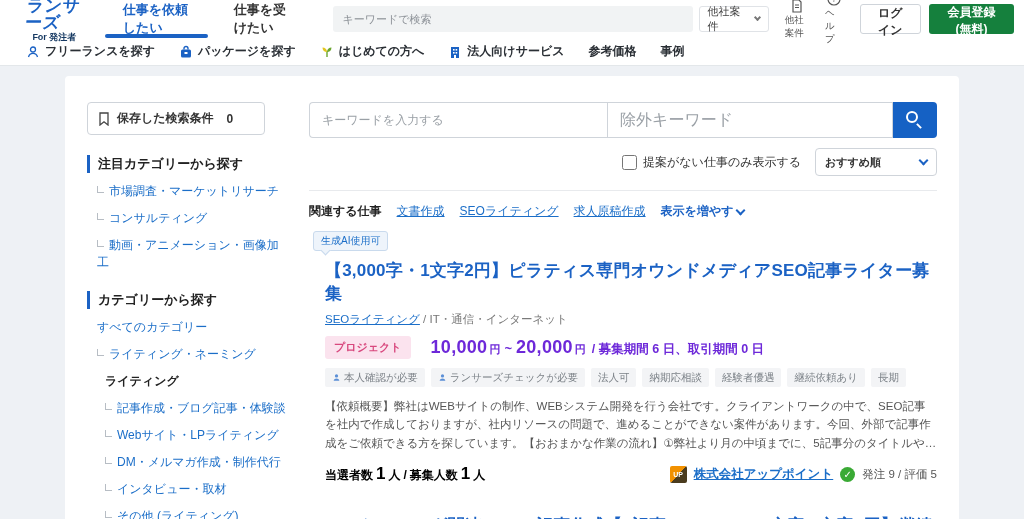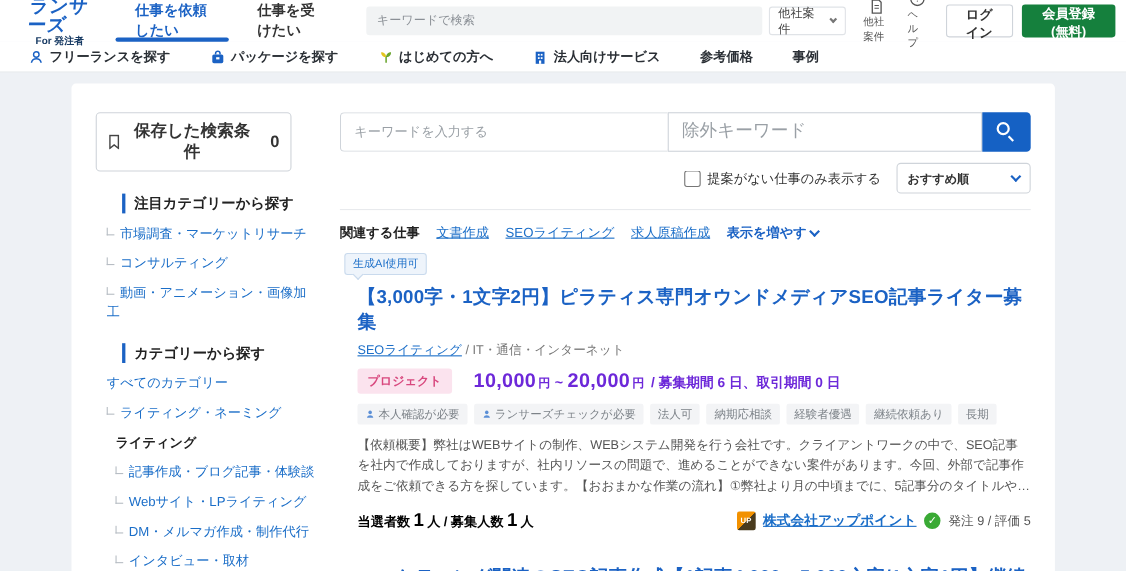--- a/index.html
+++ b/index.html
@@ -17,32 +17,32 @@
   .top-tab.active::after { content:""; position:absolute; left:4px; right:4px; bottom:0; height:4px; border-radius:3px; background:#1b62c4; }
   .hdr-search { flex:0 0 360px; height:26px; background:#f1f3f4; border:none; border-radius:3px; padding:0 10px; font-size:11px; color:#333; margin-left:18px; outline:none; }
   .hdr-search::placeholder { color:#8b9096; }
   .hdr-select { display:flex; align-items:center; justify-content:space-between; width:100px; height:26px; border:1px solid #e0e3e7; background:#fff; border-radius:3px; margin-left:6px; padding:0 8px; font-size:11px; color:#444; cursor:pointer; }
   .icon-stack { display:flex; flex-direction:column; align-items:center; margin-left:16px; cursor:pointer; }
   .icon-stack .lbl { font-size:9.5px; color:#555; margin-top:1px; }
   .login-btn { margin-left:16px; height:30px; padding:0 14px; background:#fff; border:1px solid #cfd4da; border-radius:3px; font-size:12px; font-weight:bold; color:#333; cursor:pointer; }
   .signup-btn { margin-left:8px; height:30px; padding:0 16px; background:#15803d; border:none; border-radius:3px; font-size:12px; font-weight:bold; color:#fff; cursor:pointer; }
 
   
-  .subnav { display:flex; align-items:center; height:28px; background:#fff; padding:0 26px; border-bottom:1px solid #e3e7ea; gap:36px; }
+  .subnav { display:flex; align-items:center; height:28px; background:#fff; padding:0 26px; border-bottom:1px solid #e3e7ea; gap:24px; }
   .subnav-item { display:flex; align-items:center; gap:5px; font-size:12px; font-weight:bold; color:#2a2f35; cursor:pointer; }
 
   
   .bodywrap { padding:10px 65px 0 65px; }
   .panel { background:#fff; border-radius:4px; display:flex; padding:26px 22px 40px 22px; min-height:450px; }
 
   
   .sidebar { width:202px; flex:0 0 202px; }
-  .saved-btn { display:flex; align-items:center; gap:7px; border:1px solid #cfd4da; border-radius:4px; padding:7px 10px; font-size:15px; font-weight:bold; color:#333; background:#fff; cursor:pointer; width:178px; }
+  .saved-btn { display:flex; align-items:center; gap:7px; border:1px solid #cfd4da; border-radius:4px; padding:7px 10px; font-size:12px; font-weight:bold; color:#333; background:#fff; cursor:pointer; width:178px; }
   .saved-count { margin-left:6px; font-weight:bold; color:#333; }
-  .side-sec { margin-top:20px; border-left:3px solid #1b62c4; padding-left:8px; font-size:13px; font-weight:bold; color:#222; display:flex; align-items:center; justify-content:space-between;margin-left:24px; }
+  .side-sec { margin-top:20px; border-left:3px solid #1b62c4; padding-left:8px; font-size:13px; font-weight:bold; color:#222; display:flex; align-items:center; justify-content:space-between; }
   .side-link { display:block; margin:10px 0 0 10px; font-size:12px; color:#1b6ec8; text-decoration:none; cursor:pointer; }
   .side-link.sub { margin-left:18px; }
   .conn::before { content:""; display:inline-block; width:6px; height:6px; border-left:1px solid #b7bdc4; border-bottom:1px solid #b7bdc4; margin-right:5px; vertical-align:2px; }
   .side-current { display:block; margin:10px 0 0 18px; font-size:12px; font-weight:bold; color:#222; }
 
   
   .content { flex:1; margin-left:20px; }
   .search-group { display:flex; height:36px; }
   .kw-input { flex:1.05; border:1px solid #cfd4da; border-right:none; border-radius:4px 0 0 4px; padding:0 12px; font-size:12px; outline:none; color:#333; }
   .ex-input { flex:1; border:1px solid #cfd4da; padding:0 12px; font-size:16px; outline:none; color:#333; }

